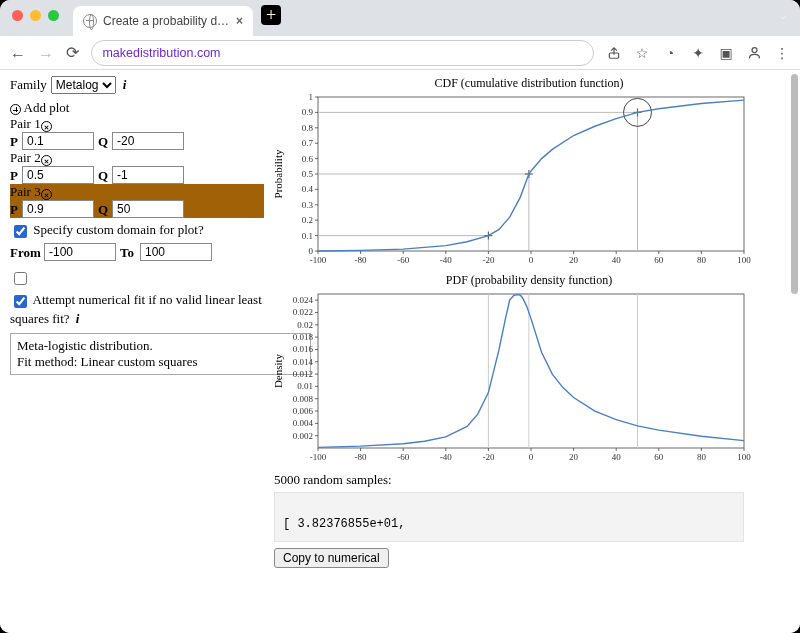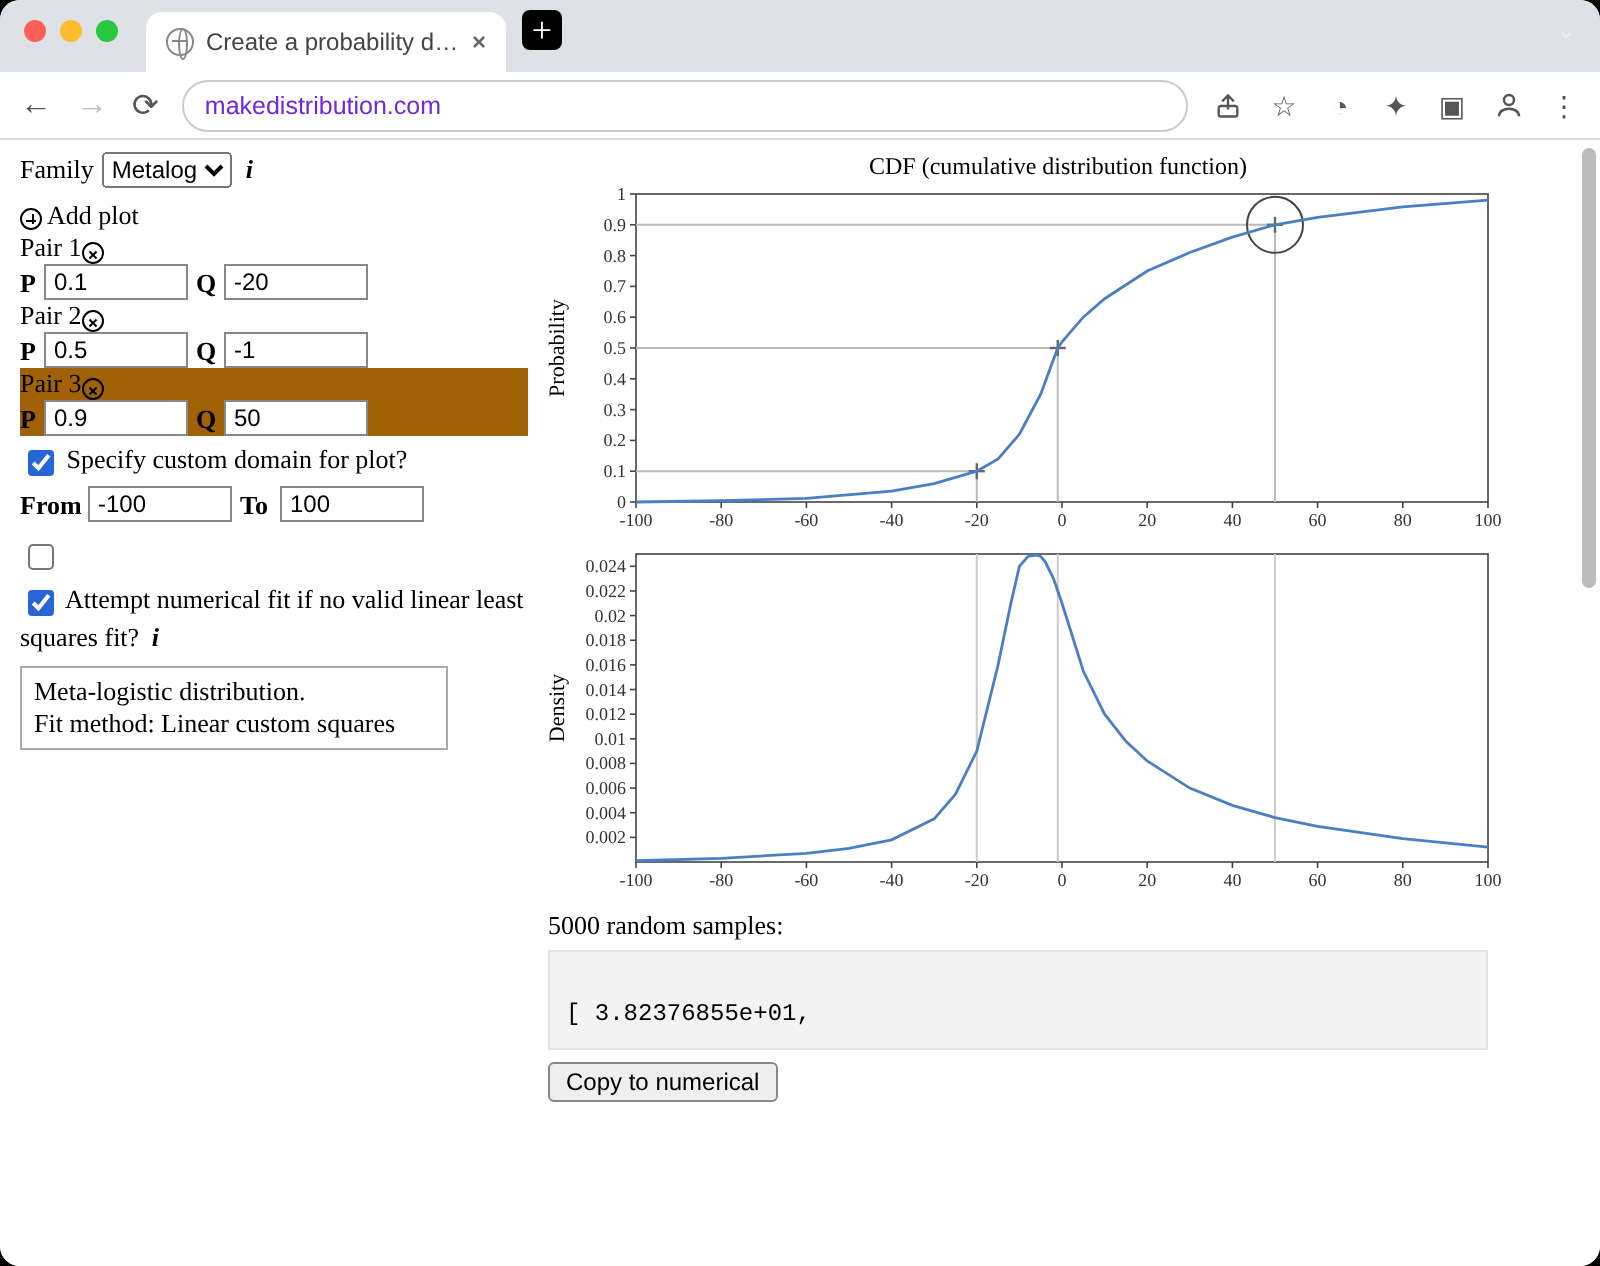--- a/index.html
+++ b/index.html
@@ -29,21 +29,21 @@
   .row { display: flex; align-items: center; gap: 4px; margin-bottom: 2px; }
   select { font-family: -apple-system, Helvetica, Arial, sans-serif; font-size: 12px; }
   .info { font-family: Georgia, serif; font-weight: bold; font-style: italic; cursor: pointer; padding: 0 3px; }
   .pairrow { display: flex; align-items: flex-end; gap: 0; }
   .pairrow b { width: 12px; }
   .pairrow input { width: 72px; height: 18px; font-size: 12px; padding: 0 4px; border: 1px solid #888; }
   .pairrow .qlab { margin-left: 4px; width: 14px; }
   .hl { background: #a16207; }
   .chk { margin: 4px 0 2px 0; }
   .chk input { accent-color: #2865d6; vertical-align: middle; }
-  .fit { border: 1px solid #aaa; padding: 4px 6px; margin-top: 6px; width: 214px; }
+  .fit { border: 1px solid #aaa; padding: 4px 6px; margin-top: 6px; width: 301px; }
   .chart-title { text-align: center; font-size: 12px; margin: 2px 0 0 0; }
   svg { display: block; }
   .samples { padding: 4px 0 0 2px; }
   .codebox { background: #f3f3f3; border: 1px solid #e3e3e3; padding: 24px 8px; font-family: "Courier New", monospace; font-size: 12px; margin: 4px 0 6px 0; width: 470px; height: 38px; overflow: hidden; }
   button.copy { font-family: -apple-system, Helvetica, Arial, sans-serif; font-size: 12px; padding: 2px 8px; background: #efefef; border: 1px solid #888; border-radius: 3px; cursor: pointer; }
   .circled-x { display:inline-block; width:11px; height:11px; border:1px solid #000; border-radius:50%; position:relative; vertical-align:middle; cursor:pointer;}
   .circled-x::before, .circled-x::after { content:""; position:absolute; left:2px; right:2px; top:4.5px; border-top:1px solid #000;}
   .circled-x::before{ transform:rotate(45deg);} .circled-x::after{ transform:rotate(-45deg);}
   .circled-plus { display:inline-block; width:11px; height:11px; border:1px solid #000; border-radius:50%; position:relative; vertical-align:middle; cursor:pointer;}
   .circled-plus::before, .circled-plus::after { content:""; position:absolute; background:#000;}
@@ -236,20 +236,21 @@
           <line x1="252.87" y1="83" x2="260.87" y2="83" stroke="#666" stroke-width="1.2"></line>
           <line x1="256.87" y1="79" x2="256.87" y2="87" stroke="#666" stroke-width="1.2"></line>
           <line x1="46" y1="21.400000000000006" x2="365.5" y2="21.400000000000006" stroke="#bbb" stroke-width="1"></line>
           <line x1="365.5" y1="21.400000000000006" x2="365.5" y2="160" stroke="#bbb" stroke-width="1"></line>
           <line x1="361.5" y1="21.400000000000006" x2="369.5" y2="21.400000000000006" stroke="#666" stroke-width="1.2"></line>
           <line x1="365.5" y1="17.400000000000006" x2="365.5" y2="25.400000000000006" stroke="#666" stroke-width="1.2"></line>
           <circle cx="365.5" cy="21.400000000000006" r="14" fill="none" stroke="#444" stroke-width="1"></circle>
           <path d="M46 160 L88.6 159.384 L131.2 158.152 L173.8 154.61 L195.1 150.76 L216.4 144.6 L227.04999999999998 138.44 L237.70000000000002 126.12 L248.35 106.1 L256.87 83 L259 79.92 L269.65 67.60000000000001 L280.3 58.36 L301.6 44.5 L322.90000000000003 35.25999999999999 L344.2 27.560000000000002 L365.5 21.400000000000006 L386.8 17.70399999999998 L429.40000000000003 12.468000000000018 L472 9.080000000000013 " fill="none" stroke="#4a7fc3" stroke-width="1.4"></path>
         </svg>
 
+      <div class="chart-title">PDF (probability density function)</div>
       <svg id="pdf" width="480" height="180">
           <rect x="46" y="6" width="426" height="154" fill="none" stroke="#444" stroke-width="0.8"></rect>
           <line x1="46" y1="160" x2="46" y2="163" stroke="#444" stroke-width="0.8"></line>
           <text x="46" y="172" font-size="9" text-anchor="middle" fill="#333">-100</text>
           <line x1="88.6" y1="160" x2="88.6" y2="163" stroke="#444" stroke-width="0.8"></line>
           <text x="88.6" y="172" font-size="9" text-anchor="middle" fill="#333">-80</text>
           <line x1="131.2" y1="160" x2="131.2" y2="163" stroke="#444" stroke-width="0.8"></line>
           <text x="131.2" y="172" font-size="9" text-anchor="middle" fill="#333">-60</text>
           <line x1="173.8" y1="160" x2="173.8" y2="163" stroke="#444" stroke-width="0.8"></line>
           <text x="173.8" y="172" font-size="9" text-anchor="middle" fill="#333">-40</text>

